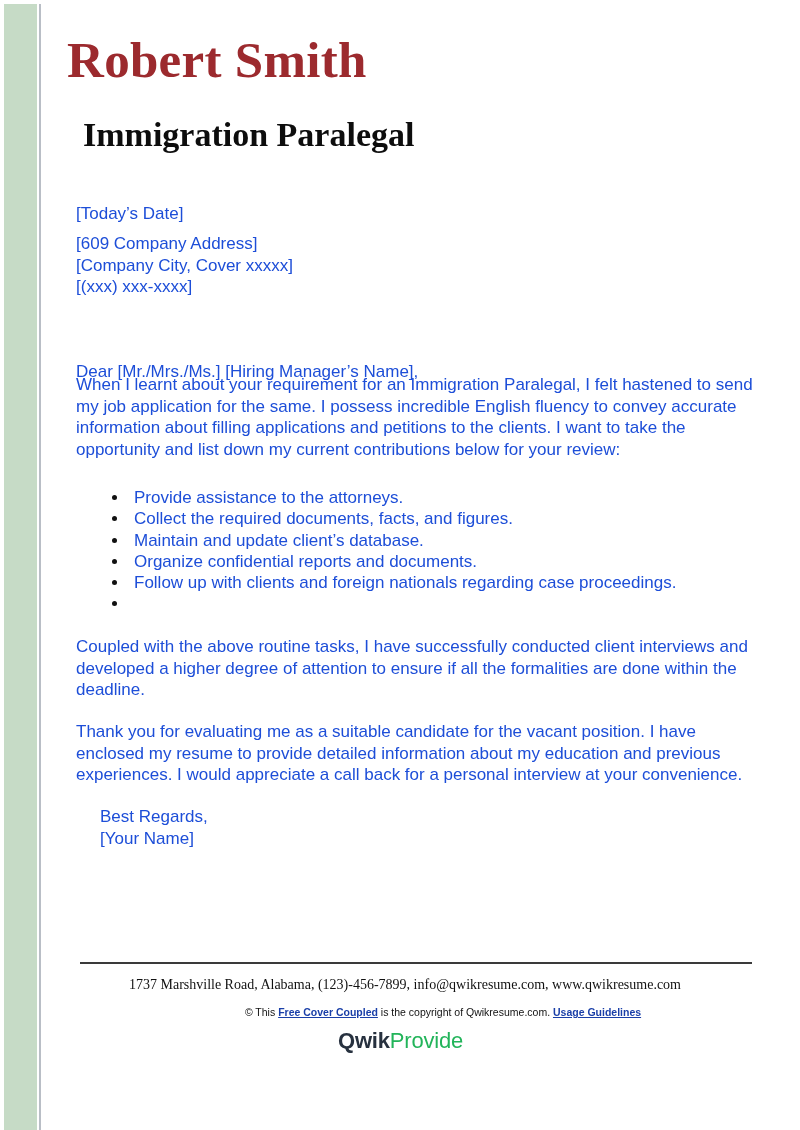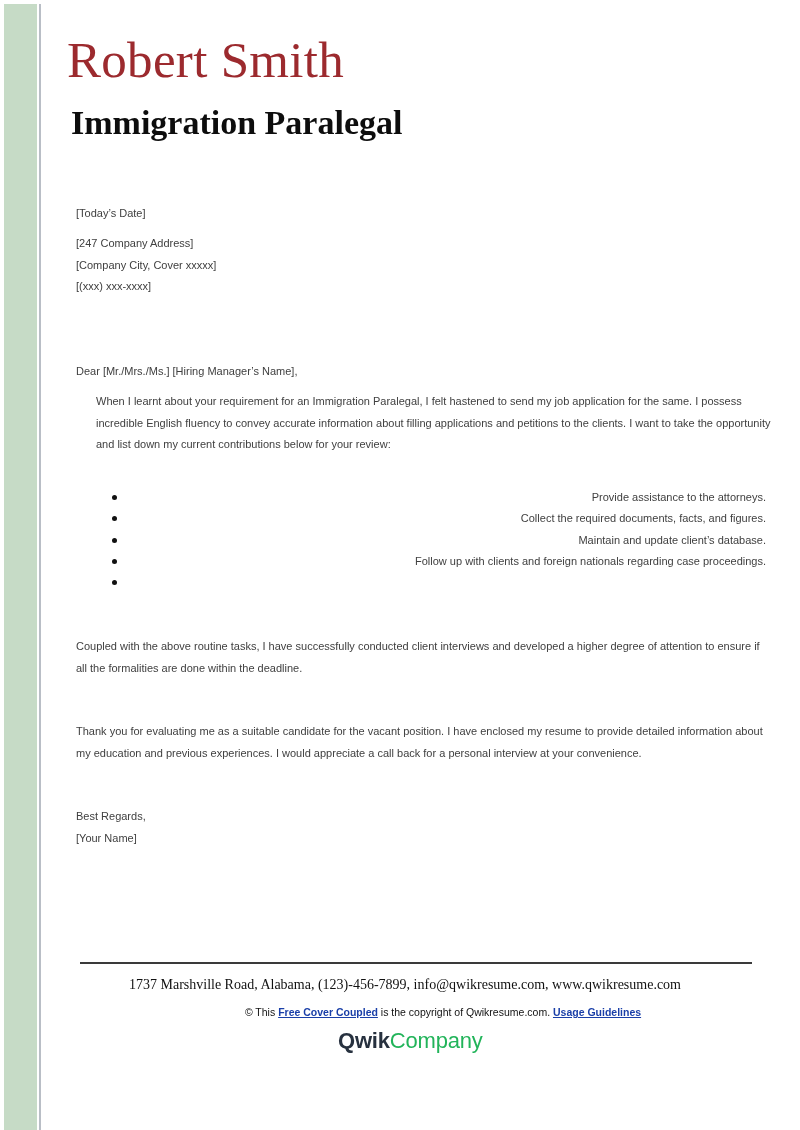--- a/index.html
+++ b/index.html
@@ -12,47 +12,47 @@
     .side-band {
       position: absolute; left: 4px; top: 4px; width: 33px; height: 1126px;
       background: #c6dbc6;
     }
     .side-line {
       position: absolute; left: 39px; top: 4px; width: 2px; height: 1126px;
       background: #b9bec6;
     }
     .name {
       position: absolute; left: 67px; top: 30px; margin: 0;
-      font-family: "Liberation Serif", serif; font-weight: normal;
+      font-family: "Liberation Serif", serif; font-weight: bold;
       font-size: 51px; line-height: 60px; color: #9c2a2e; letter-spacing: 0.3px;
     }
     .role {
-      position: absolute; left: 67px; top: 98px; margin: 4px;
+      position: absolute; left: 67px; top: 98px; margin: 16px;
       font-family: "Liberation Serif", serif; font-weight: bold;
       font-size: 34px; line-height: 42px; color: #0d0d0d;
     }
     .body-text {
       position: absolute; left: 76px; width: 690px;
-      font-size: 11px; line-height: 21.5px; color: #404040;
+      font-size: 17px; line-height: 21.5px; color: #1d4ed8;
     }
     .date { top: 203px; }
     .address { top: 233px; }
     .address div { height: 21.5px; }
     .salutation { top: 361px; }
-    .para1 { top: 391px; margin-left: 20px; }
+    .para1 { top: 374px; }
     .bullets { top: 487px; left: 76px; margin: 0; padding: 0; list-style: none; }
-    .bullets li { position: relative; padding-left: 58px; height: 21.3px; text-align: right; }
+    .bullets li { position: relative; padding-left: 58px; height: 21.3px; }
     .bullets li .dot {
       position: absolute; left: 36px; top: 8px; width: 5px; height: 5px;
       border-radius: 50%; background: #111;
     }
     .para2 { top: 636px; }
     .para3 { top: 721px; }
     .closing { top: 806px; }
-    .closing div { height: 21.5px; }
+    .closing div { height: 21.5px; margin-left: 24px; }
     .footer-rule {
       position: absolute; left: 80px; top: 962px; width: 672px; height: 2px;
       background: #3a3a3a;
     }
     .footer-address {
       position: absolute; left: 0; width: 810px; top: 977px; text-align: center;
       font-family: "Liberation Serif", serif; font-size: 14px; color: #111;
     }
     .copyright {
       position: absolute; left: 0; width: 886px; top: 1006px; text-align: center;
@@ -71,47 +71,48 @@
 
 <div class="side-band"></div>
 <div class="side-line"></div>
 
 <h1 class="name">Robert Smith</h1>
 <h2 class="role">Immigration Paralegal</h2>
 
 <div class="body-text date">[Today’s Date]</div>
 
 <div class="body-text address">
-  <div>[247 Company Address]</div>
+  <div>[609 Company Address]</div>
   <div>[Company City, Cover xxxxx]</div>
   <div>[(xxx) xxx-xxxx]</div>
 </div>
 
 <div class="body-text salutation">Dear [Mr./Mrs./Ms.] [Hiring Manager’s Name],</div>
 
 <div class="body-text para1">When I learnt about your requirement for an Immigration Paralegal, I felt hastened to send my job application for the same. I possess incredible English fluency to convey accurate information about filling applications and petitions to the clients. I want to take the opportunity and list down my current contributions below for your review:</div>
 
 <ul class="body-text bullets">
   <li><span class="dot"></span><span>Provide assistance to the attorneys.</span></li>
   <li><span class="dot"></span><span>Collect the required documents, facts, and figures.</span></li>
   <li><span class="dot"></span><span>Maintain and update client’s database.</span></li>
+  <li><span class="dot"></span><span>Organize confidential reports and documents.</span></li>
   <li><span class="dot"></span><span>Follow up with clients and foreign nationals regarding case proceedings.</span></li>
   <li><span class="dot"></span></li>
 </ul>
 
 <div class="body-text para2">Coupled with the above routine tasks, I have successfully conducted client interviews and developed a higher degree of attention to ensure if all the formalities are done within the deadline.</div>
 <div class="body-text para3">Thank you for evaluating me as a suitable candidate for the vacant position. I have enclosed my resume to provide detailed information about my education and previous experiences. I would appreciate a call back for a personal interview at your convenience.</div>
 
 <div class="body-text closing">
   <div>Best Regards,</div>
   <div>[Your Name]</div>
 </div>
 
 <div class="footer-rule"></div>
 <div class="footer-address">1737 Marshville Road, Alabama, (123)-456-7899, info@qwikresume.com, www.qwikresume.com</div>
 
 <div class="copyright">
   <span>© This </span><a>Free Cover Coupled</a><span> is the copyright of Qwikresume.com. </span><a>Usage Guidelines</a>
 </div>
 
 <div class="logo">
-  <span class="qwik">Qwik</span><span class="resume">Company</span>
+  <span class="qwik">Qwik</span><span class="resume">Provide</span>
 </div>
 
 </body></html>

